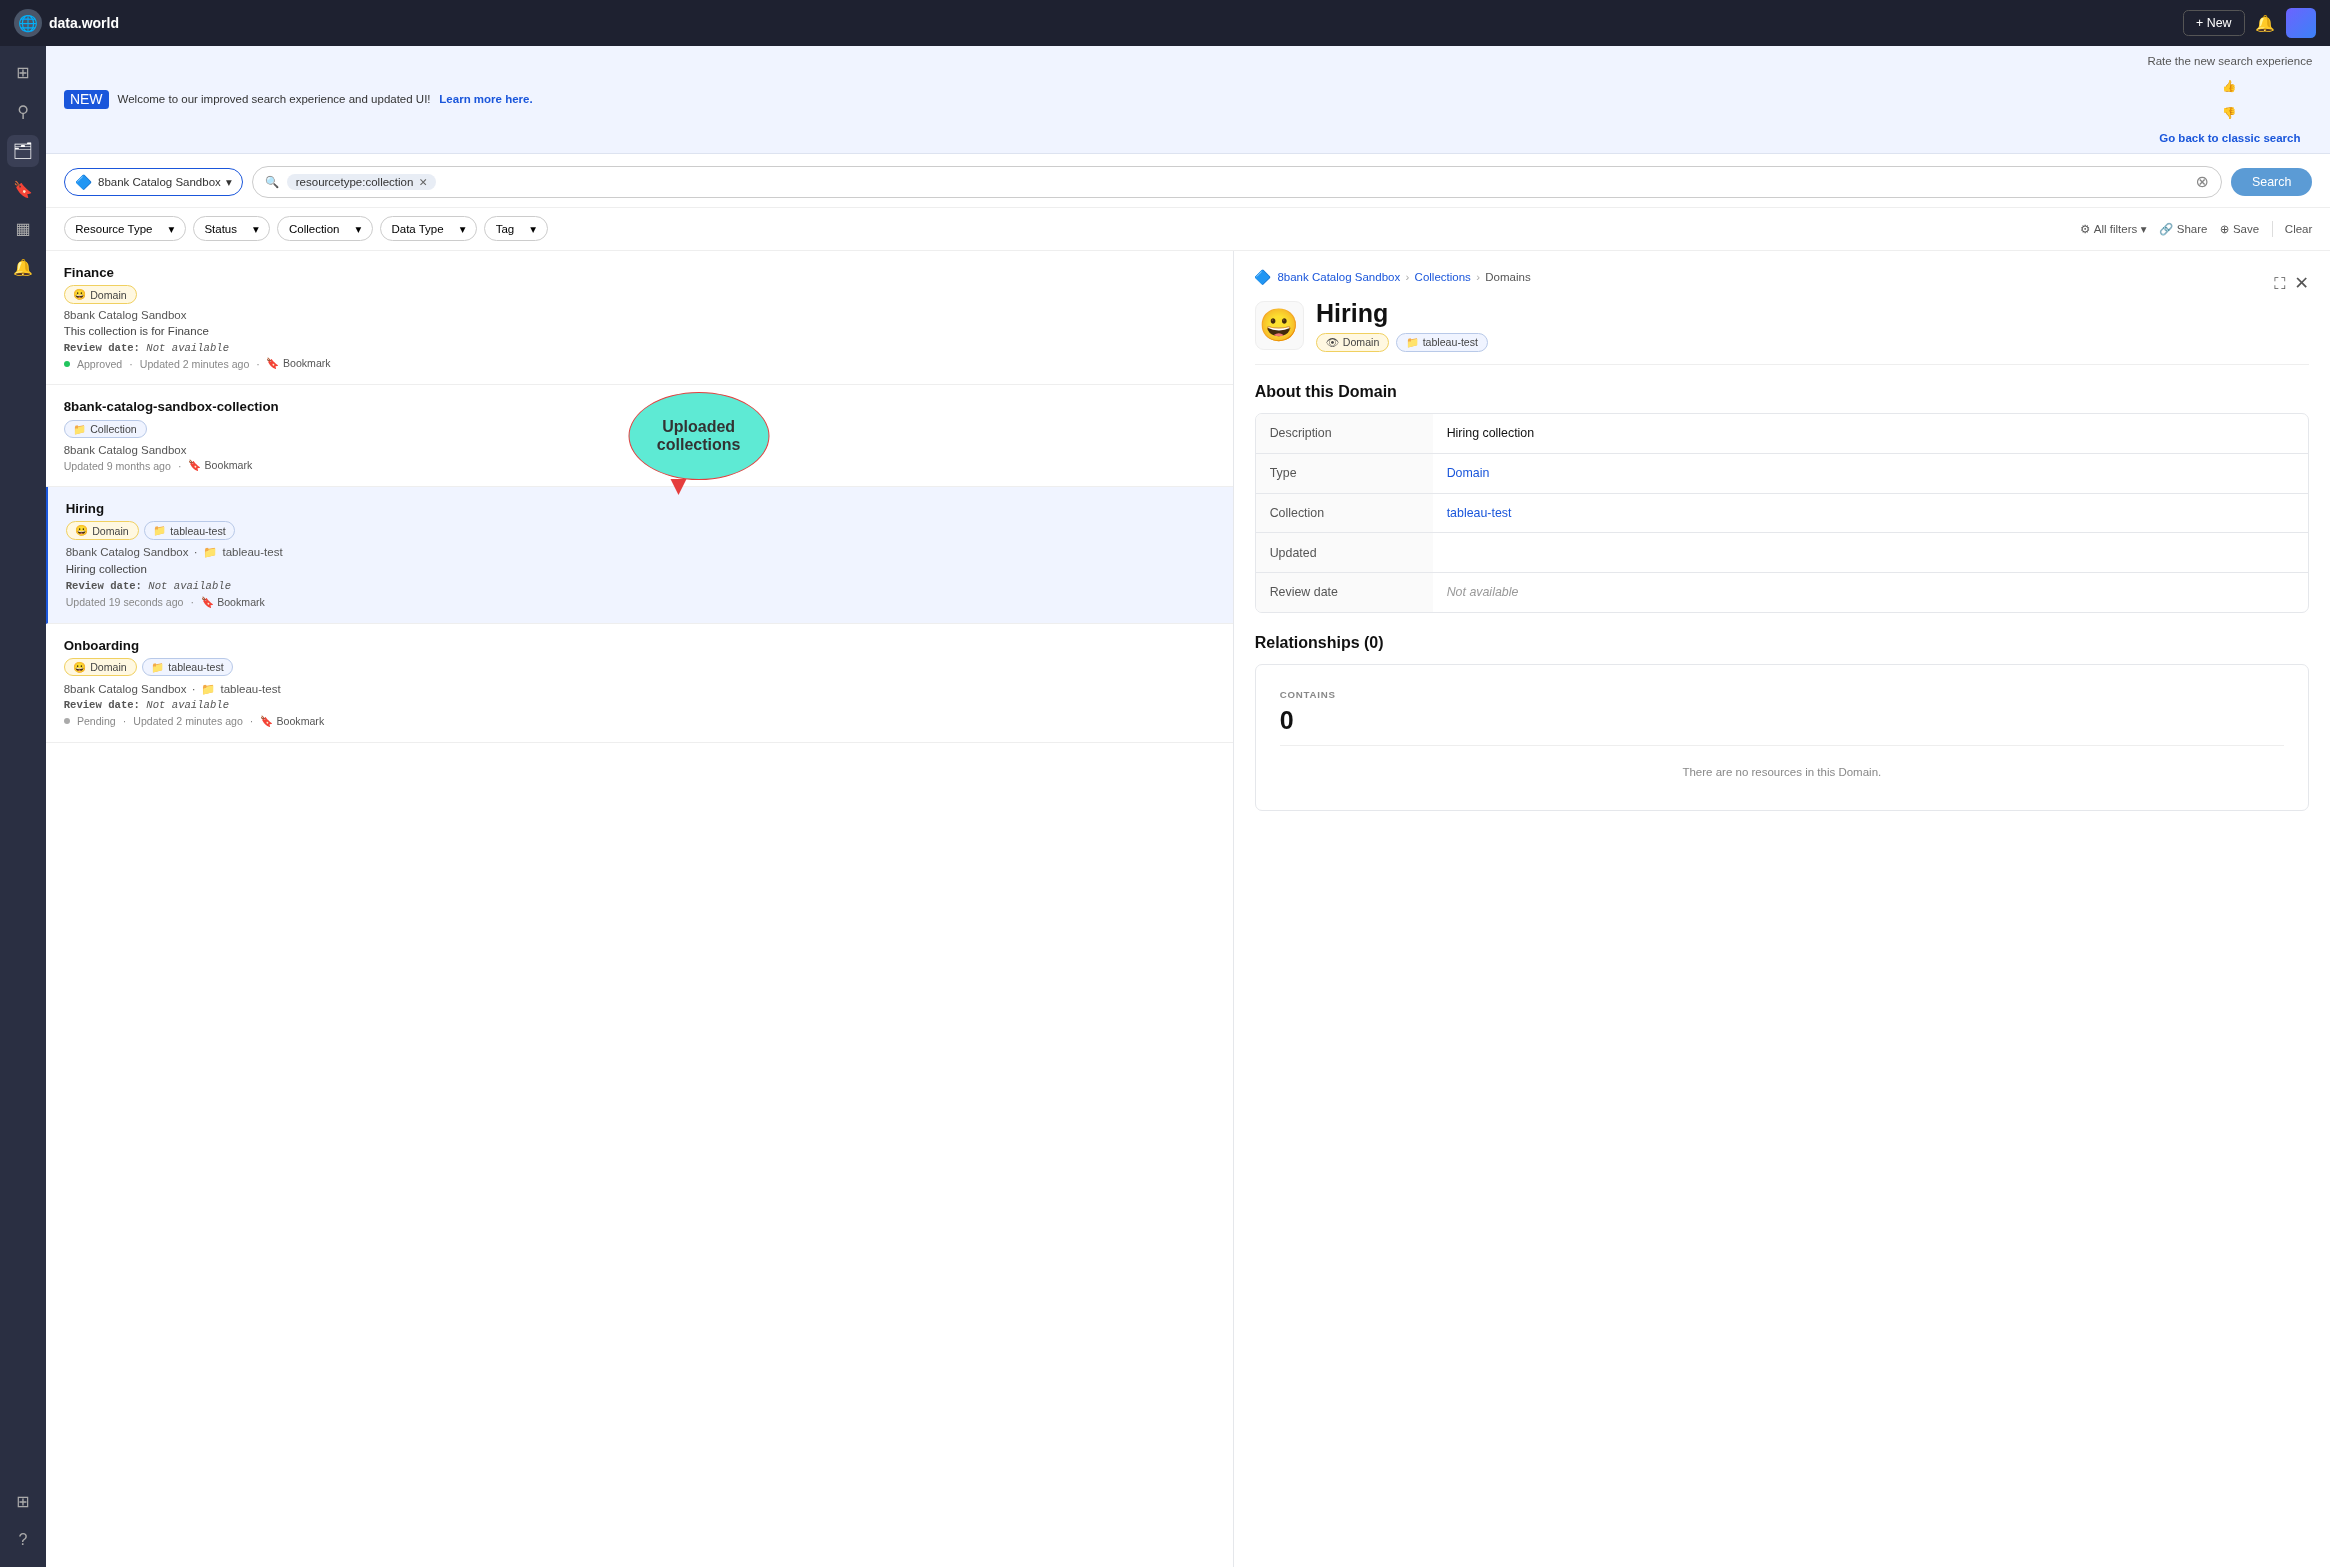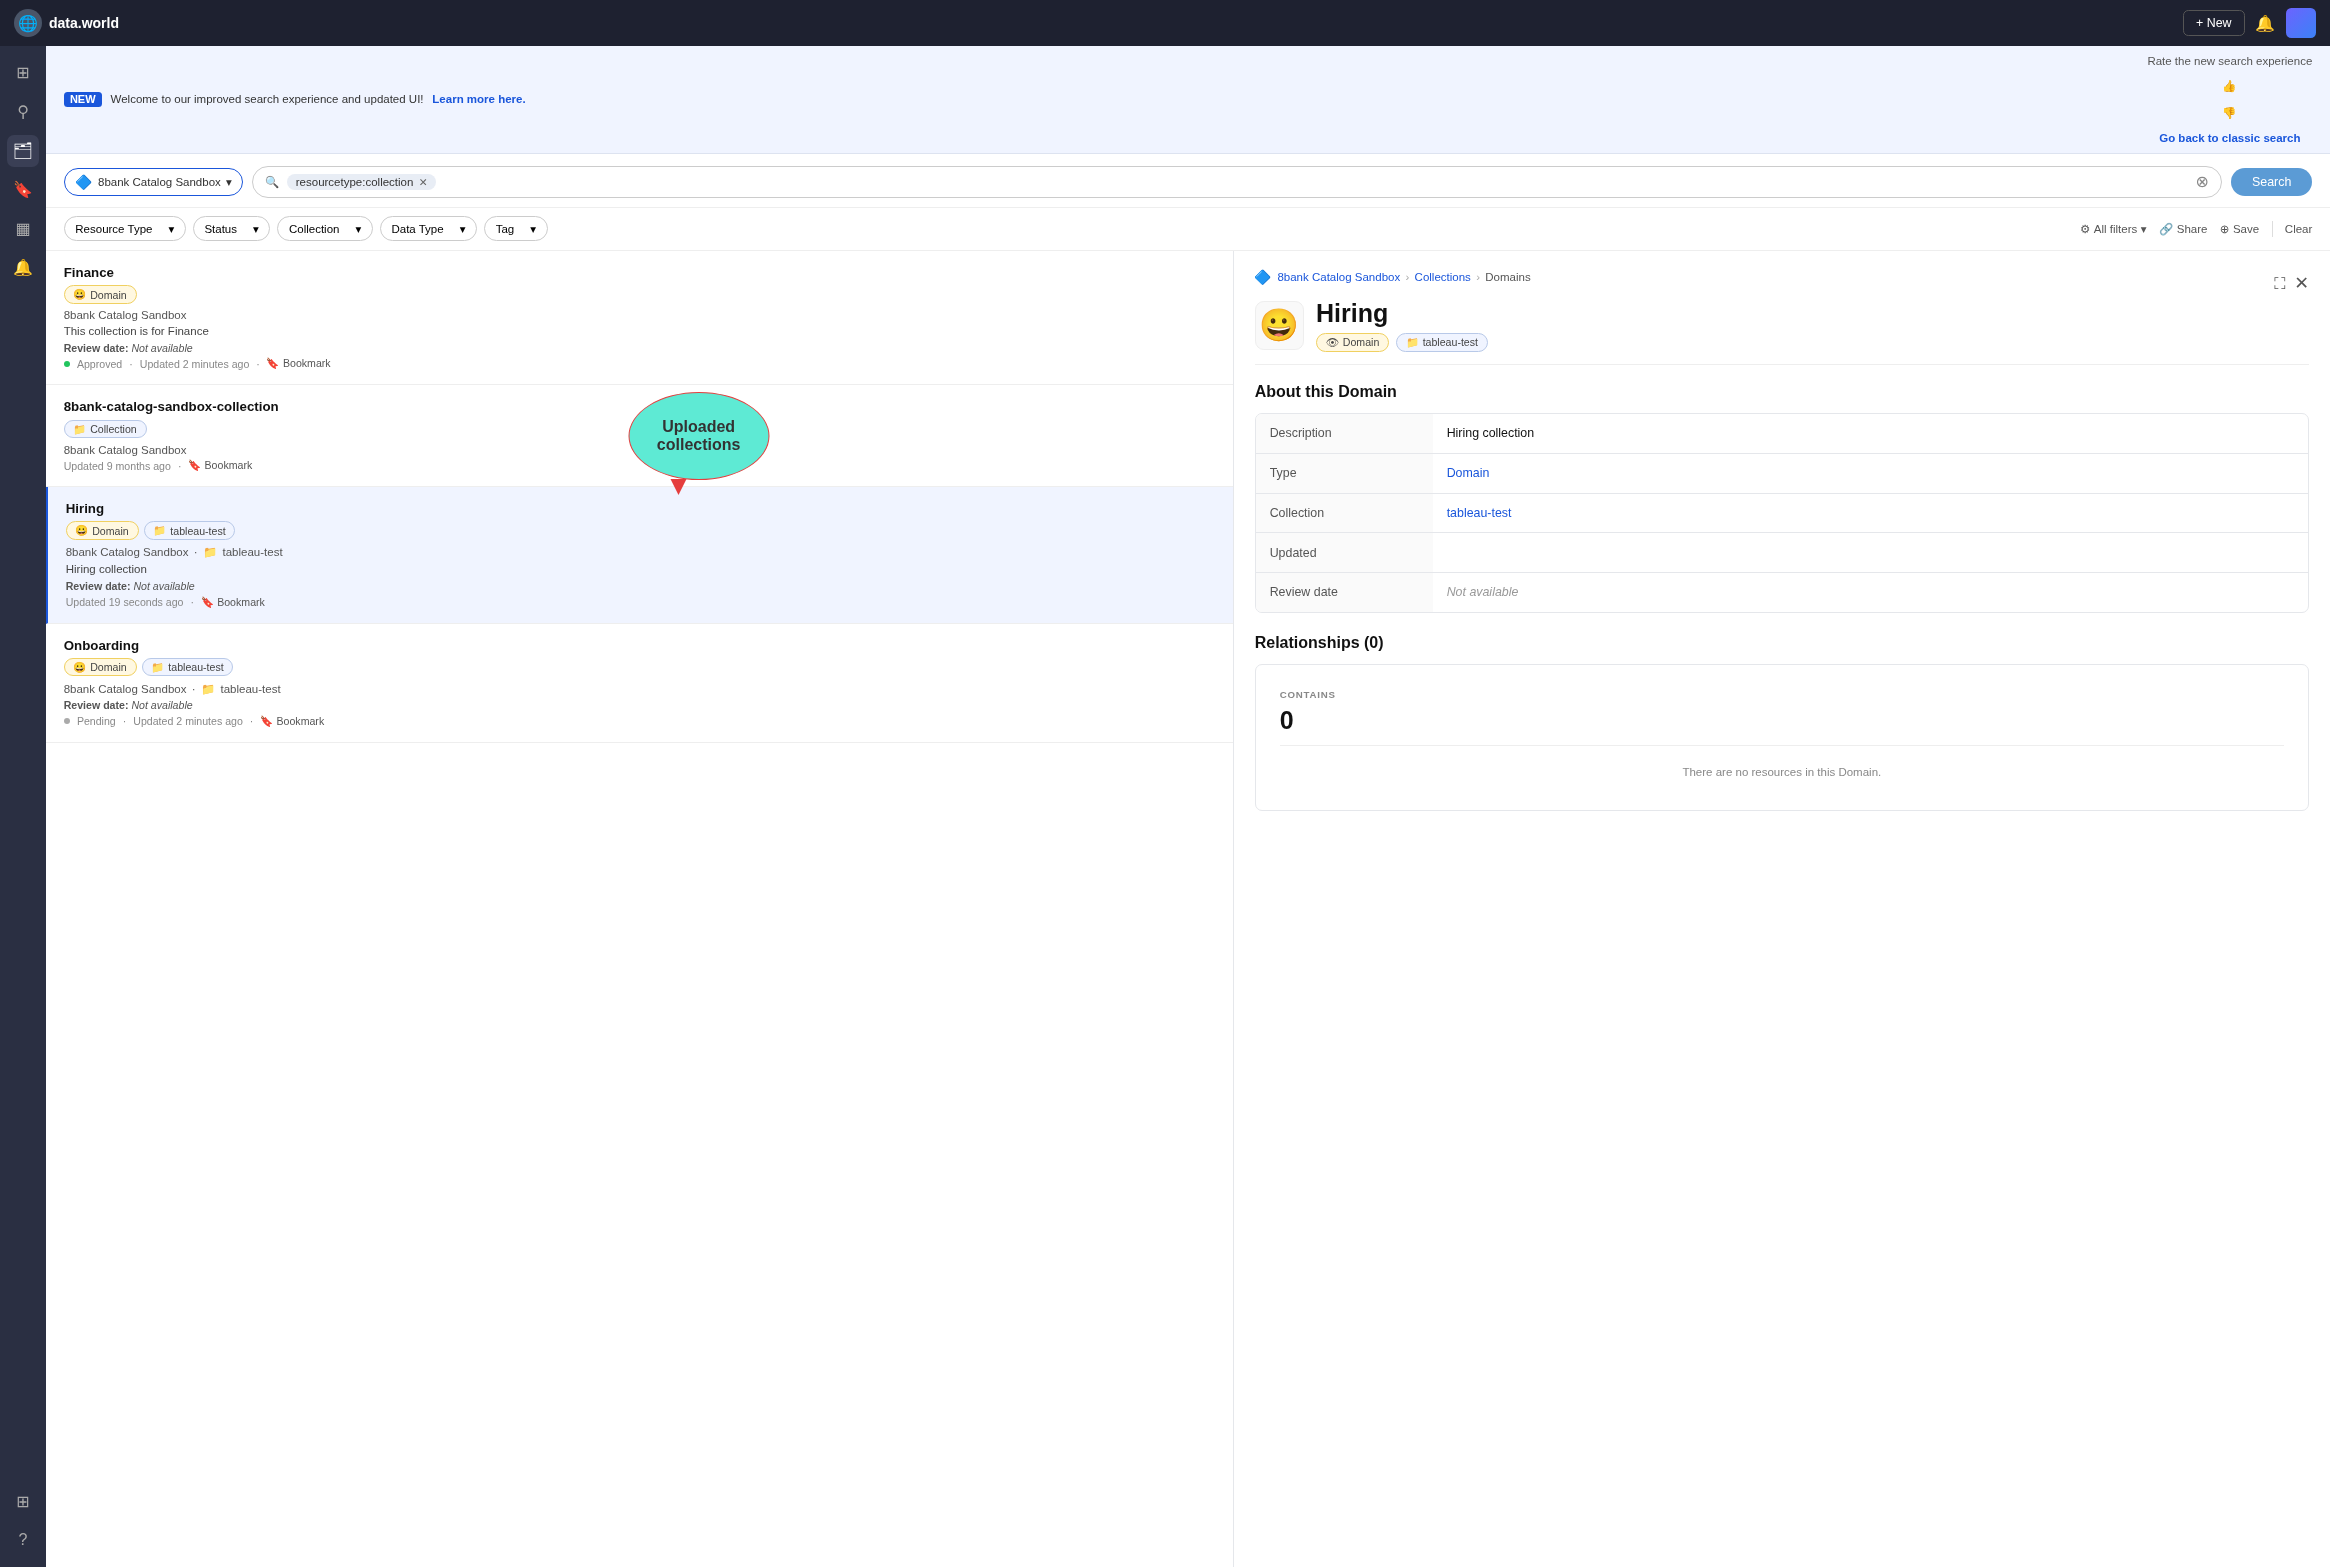--- a/index.html
+++ b/index.html
@@ -65,22 +65,22 @@
       padding: 8.8px 17.7px;
       display: flex;
       align-items: center;
       justify-content: space-between;
       font-size: 11.5px;
     }
     .banner-left { display: flex; align-items: center; gap: 8.8px; }
     .banner-badge {
       background: #1a56db;
       color: white;
-      font-size: 11px;
-      font-weight: 700;
+      font-size: 14px;
+      font-weight: 400;
       padding: 1.8px 6.2px;
       border-radius: 3.5px;
     }
     .banner-link { color: #1a56db; font-weight: 600; text-decoration: none; }
     .banner-right { display: flex; align-items: center; gap: 12.4px; color: #555; flex-direction: column; }
     .banner-right a { color: #1a56db; text-decoration: none; }
 
     
     .search-area {
       padding: 12.4px 17.7px 8.8px 17.7px;
@@ -180,21 +180,21 @@
       background: white;
     }
     .tag-pill.collection { background: #f0f4ff; border-color: #b8c9e8; }
     .tag-pill.domain { background: #fff8e1; border-color: #f0d060; }
     .result-org { font-size: 11.5px; color: #555; margin-bottom: 3.5px; display: flex; align-items: center; gap: 5.3px; }
     .result-desc { font-size: 11.5px; color: #444; margin-bottom: 5.3px; }
     .result-meta { font-size: 10.6px; color: #888; display: flex; align-items: center; gap: 7px; }
     .approved-dot { width: 6.2px; height: 6.2px; border-radius: 50%; background: #22c55e; display: inline-block; }
     .pending-dot { width: 6.2px; height: 6.2px; border-radius: 50%; background: #aaa; display: inline-block; }
     .bookmark-link { color: #555; display: flex; align-items: center; gap: 3.5px; font-size: 10.6px; cursor: pointer; }
-    .review-date { font-size: 10.6px; color: #555; font-weight: 600; margin-bottom: 3.5px; }
+    .review-date { font-size: 10.6px; color: #555; font-weight: 600; margin-bottom: 3.5px; font-family: Liberation Mono, monospace; }
 
     
     .callout-wrapper { position: relative; }
     .callout-bubble {
       position: absolute;
       left: 55%;
       top: 50%;
       transform: translate(-50%, -50%);
       background: #5eead4;
       border: 1.8px solid #e53e3e;

